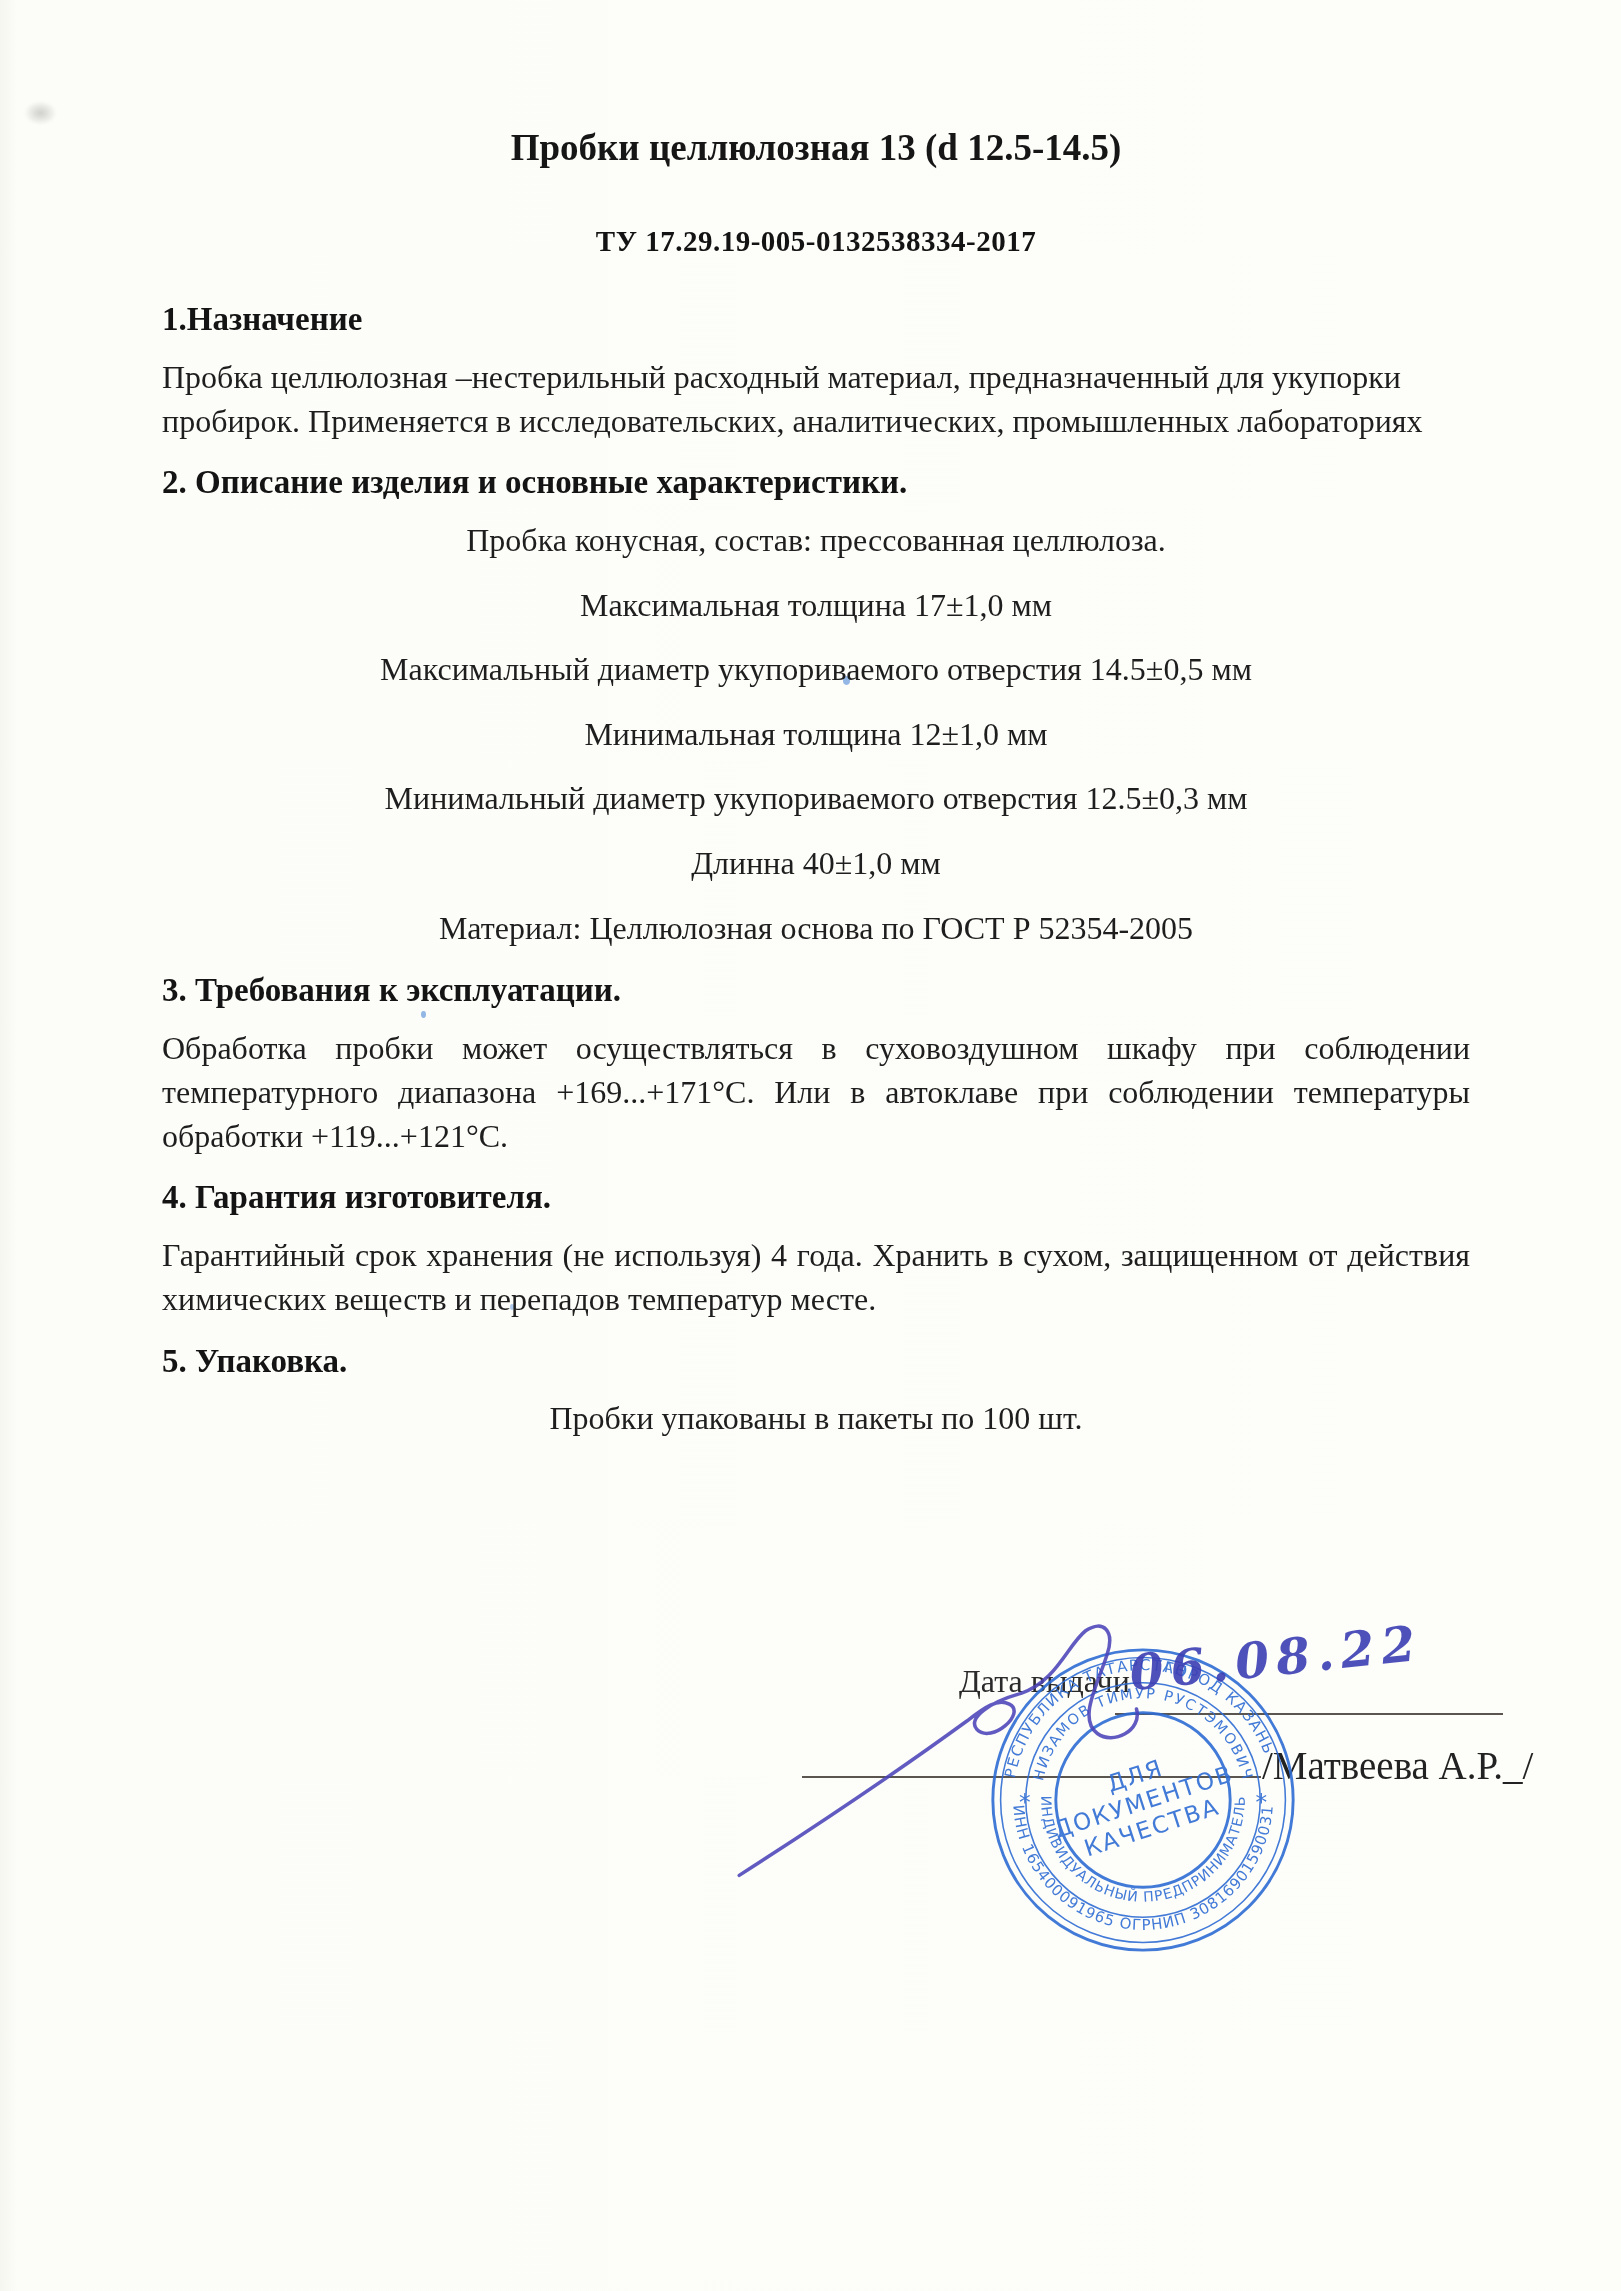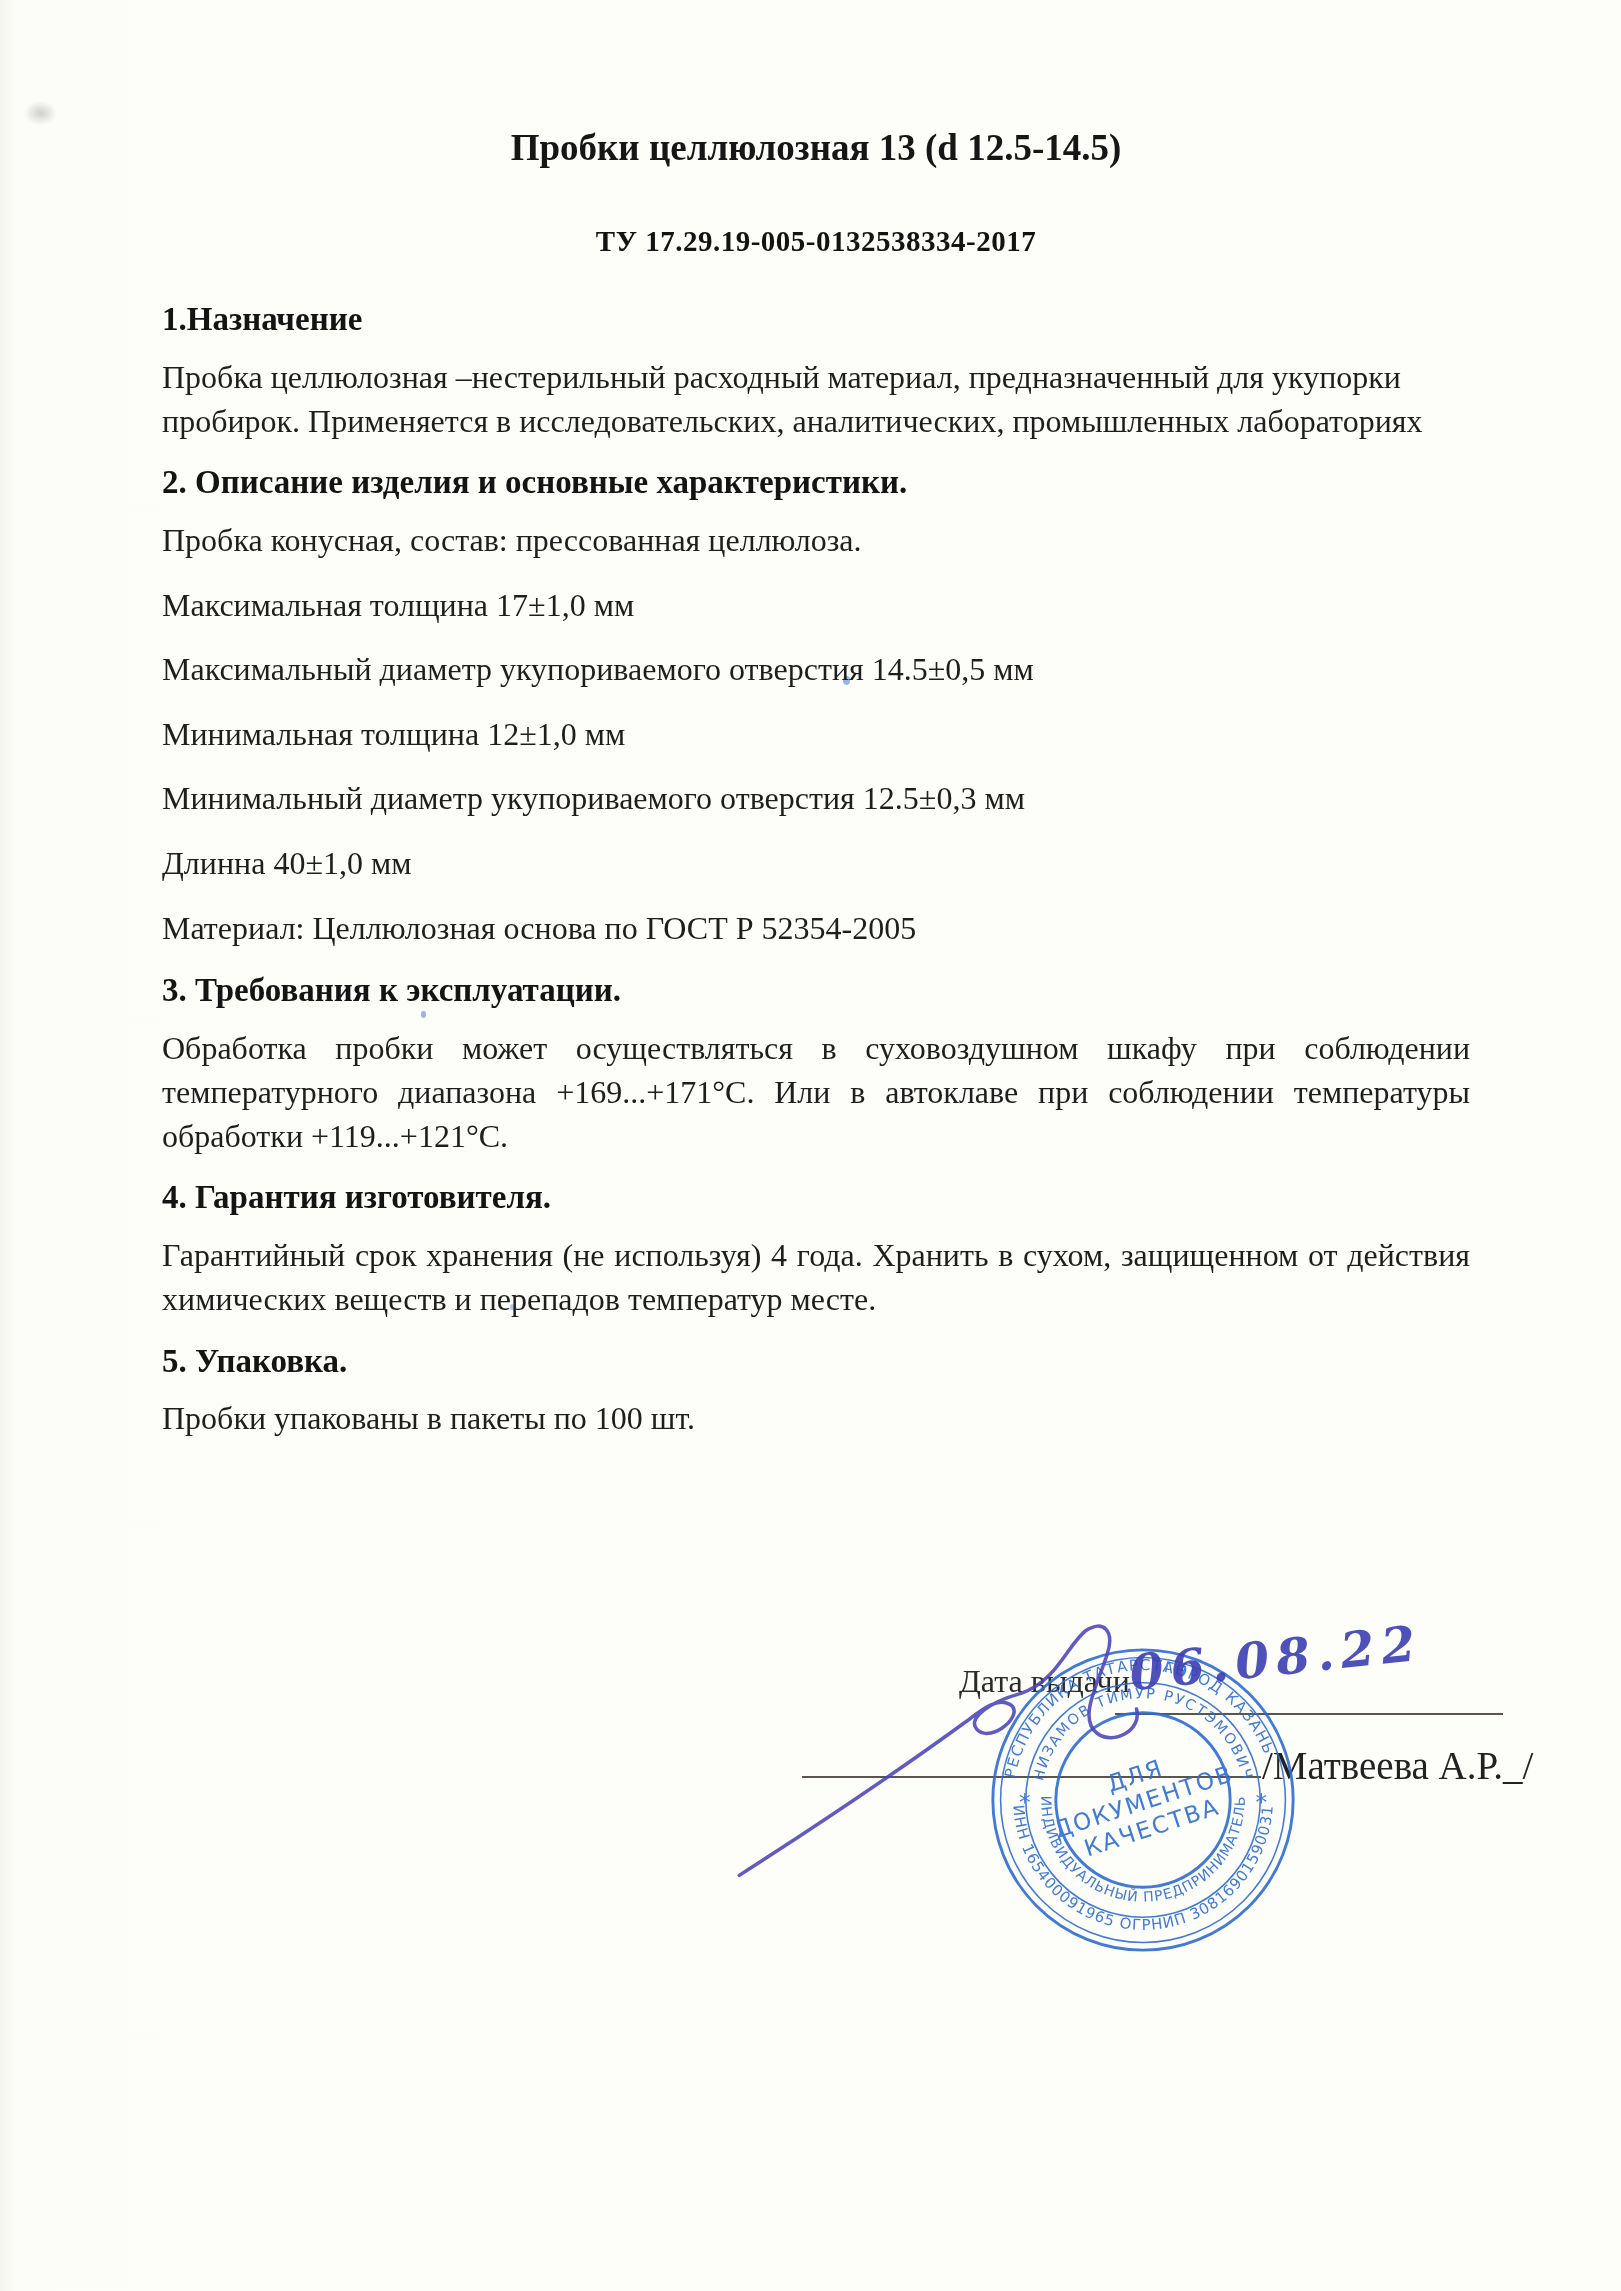--- a/index.html
+++ b/index.html
@@ -35,21 +35,21 @@
     font-size:33px;line-height:40px;font-weight:bold;
     margin:0 0 15.7px;color:#141414;
   }
   .body-par{
     font-size:32px;line-height:44px;
     margin:0 0 19.6px;
   }
   .just{text-align:justify;}
   .line-par{
     font-size:32px;line-height:44px;
-    margin:0 0 20.6px;white-space:nowrap;
+    margin:0 0 20.6px;white-space:nowrap;text-align:center;
   }
   
   .sig-area{position:absolute;left:0;top:0;width:100%;height:100%;padding-left:16px;}
   .date-label{
     position:absolute;left:959px;top:1663px;
     font-size:32px;color:#2a2a2a;
   }
   .date-underline{
     position:absolute;left:1115px;top:1713px;width:388px;height:0;
     border-top:2px solid #5a554e;

